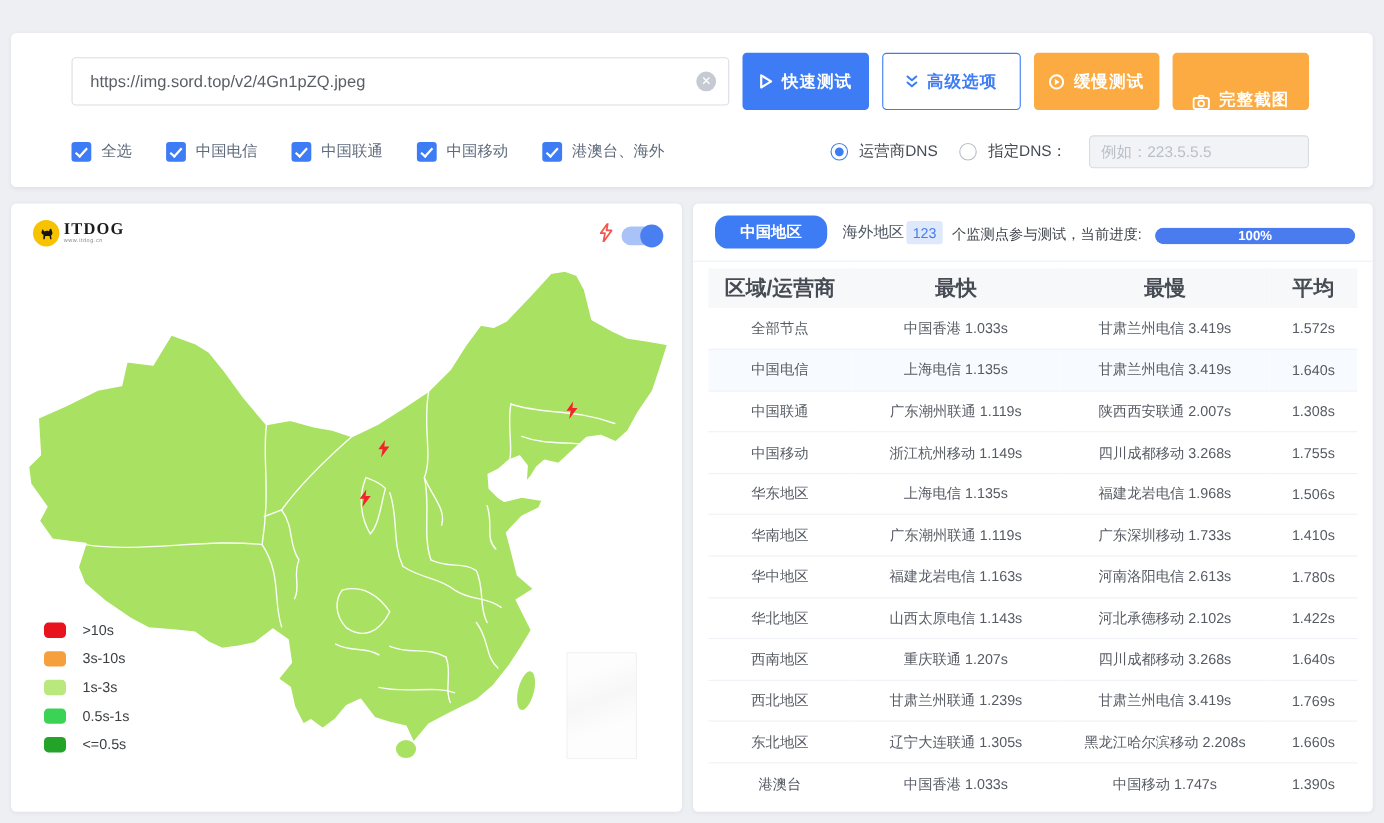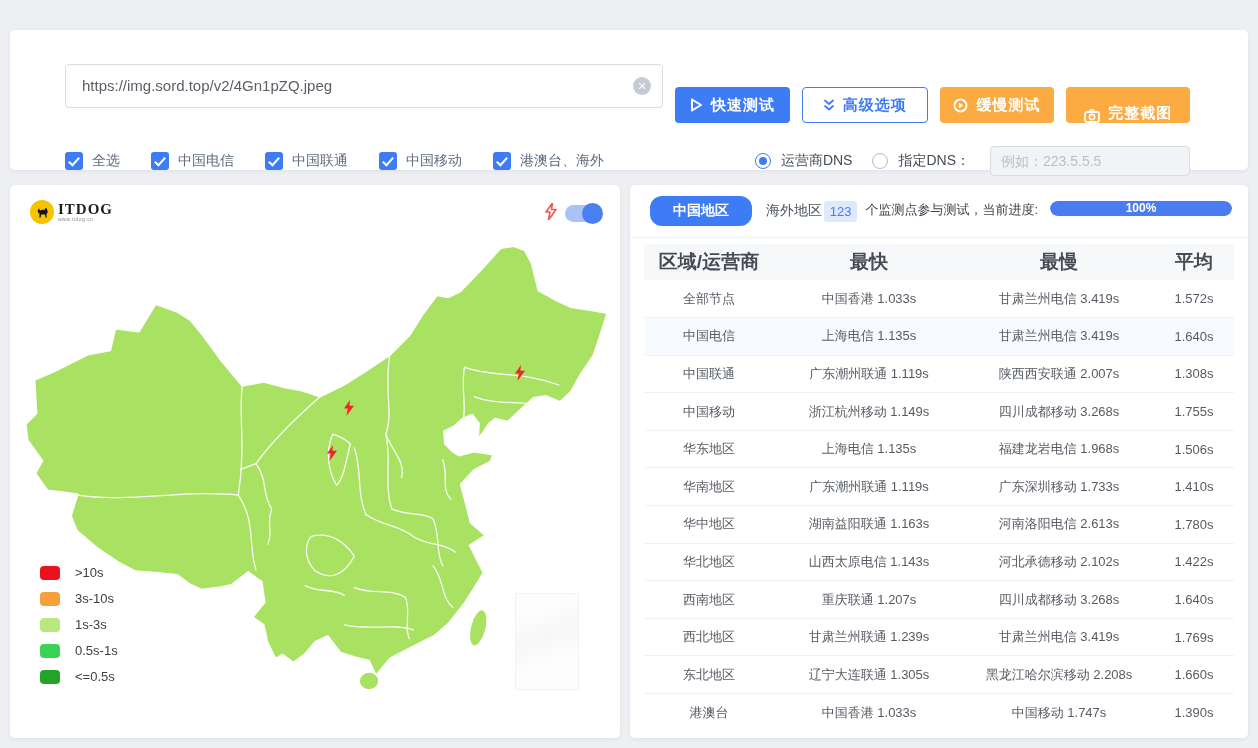--- a/index.html
+++ b/index.html
@@ -13,23 +13,23 @@
 
   
   .toolbar{margin:30px 10px 0; height:140px; padding:18px 58px 0 55px;}
   .row1{display:flex; gap:12px; align-items:center;}
   .url-wrap{position:relative; width:598px; flex:0 0 598px;}
   .url-input{width:100%; height:44px; border:1px solid #d9dde3; border-radius:4px; padding:0 40px 0 16px;
              font-size:15px; color:#5a5f66; outline:none; font-family:inherit;}
   .clear-btn{position:absolute; right:12px; top:50%; transform:translateY(-50%); width:18px; height:18px;
              border-radius:50%; background:#c6cbd3; color:#fff; font-size:11px; line-height:18px;
              text-align:center; cursor:pointer;}
-  .btn{height:36px; border:none; border-radius:4px; color:#fff; font-size:15px; font-weight:600;
+  .btn{height:52px; border:none; border-radius:4px; color:#fff; font-size:15px; font-weight:600;
        letter-spacing:1px; display:inline-flex; align-items:center; justify-content:center; gap:8px;
-       cursor:pointer; font-family:inherit;margin-top:39px;}
+       cursor:pointer; font-family:inherit;}
   .btn .ic{display:inline-flex; align-items:center;}
   .btn.blue{background:var(--blue); width:115px;}
   .btn.orange{background:var(--orange); width:115px;}
   .btn.ghost{background:#fff; border:1px solid var(--blue); color:var(--blue); width:126px;}
   .btn.orange2{background:var(--orange); width:124px;align-items:flex-end;}
 
   .row2{margin-top:23px; display:flex; align-items:center; justify-content:space-between;}
   .checks{display:flex; align-items:center; gap:31px;}
   .chk{display:flex; align-items:center; gap:9px; cursor:pointer;}
   .chk-box{width:18px; height:18px; border-radius:3px; background:var(--blue); position:relative; flex:0 0 18px;}
@@ -65,21 +65,21 @@
   .legend-label{font-size:13px; color:#3c4043;}
   .sea-inset{position:absolute; left:505px; top:408px; width:64px; height:97px; border:1px solid #f1f1f3;
              background:linear-gradient(160deg,#fdfdfd 20%,#f7f7f8 45%,#fdfdfd 70%); border-radius:1px;}
 
   
   .res-card{flex:1; height:553px; overflow:hidden; display:flex; flex-direction:column;}
   .res-head{display:flex; align-items:center; padding:11px 16px 11px 20px; border-bottom:1px solid #eef0f4;}
   .tab{font-size:14px; cursor:pointer;}
   .tab.active{background:var(--blue); color:#fff; padding:6px 23px; border-radius:12px; font-weight:600;}
   .tab.plain{color:#4e5560; margin-left:14px;}
-  .stats{margin-left:auto; display:flex; align-items:flex-start; gap:8px;}
+  .stats{margin-left:auto; display:flex; align-items:flex-end; gap:8px;}
   .count-badge{background:#dfe9fc; color:#4a7cf0; font-size:13px; padding:3px 6px; border-radius:3px;}
   .stats-text{font-size:13px; color:#3e434b;}
   .progress{width:182px; height:15px; border-radius:8px; background:#e8edf6; overflow:hidden; margin-left:4px;}
   .progress-fill{height:100%; background:#4a7cf0; border-radius:8px; color:#fff; font-size:12px; font-weight:700;
                  display:flex; align-items:center; justify-content:center;}
   table{border-collapse:collapse; width:100%; table-layout:fixed;}
   .tbl-wrap{padding:6px 14px 0;}
   thead th{background:#f7f8fa; font-size:19px; font-weight:700; color:#474c54; height:36px;}
   td{font-size:13px; color:#565b63; height:37.6px; text-align:center; border-bottom:1px solid #eef1f6;
      white-space:nowrap; overflow:hidden;}
@@ -333,21 +333,21 @@
             <td>1.506s</td>
           </tr>
           <tr>
             <td>华南地区</td>
             <td>广东潮州联通 1.119s</td>
             <td>广东深圳移动 1.733s</td>
             <td>1.410s</td>
           </tr>
           <tr>
             <td>华中地区</td>
-            <td>湖南益阳联通 1.163s</td>
+            <td>福建龙岩电信 1.163s</td>
             <td>河南洛阳电信 2.613s</td>
             <td>1.780s</td>
           </tr>
           <tr>
             <td>华北地区</td>
             <td>山西太原电信 1.143s</td>
             <td>河北承德移动 2.102s</td>
             <td>1.422s</td>
           </tr>
           <tr>

